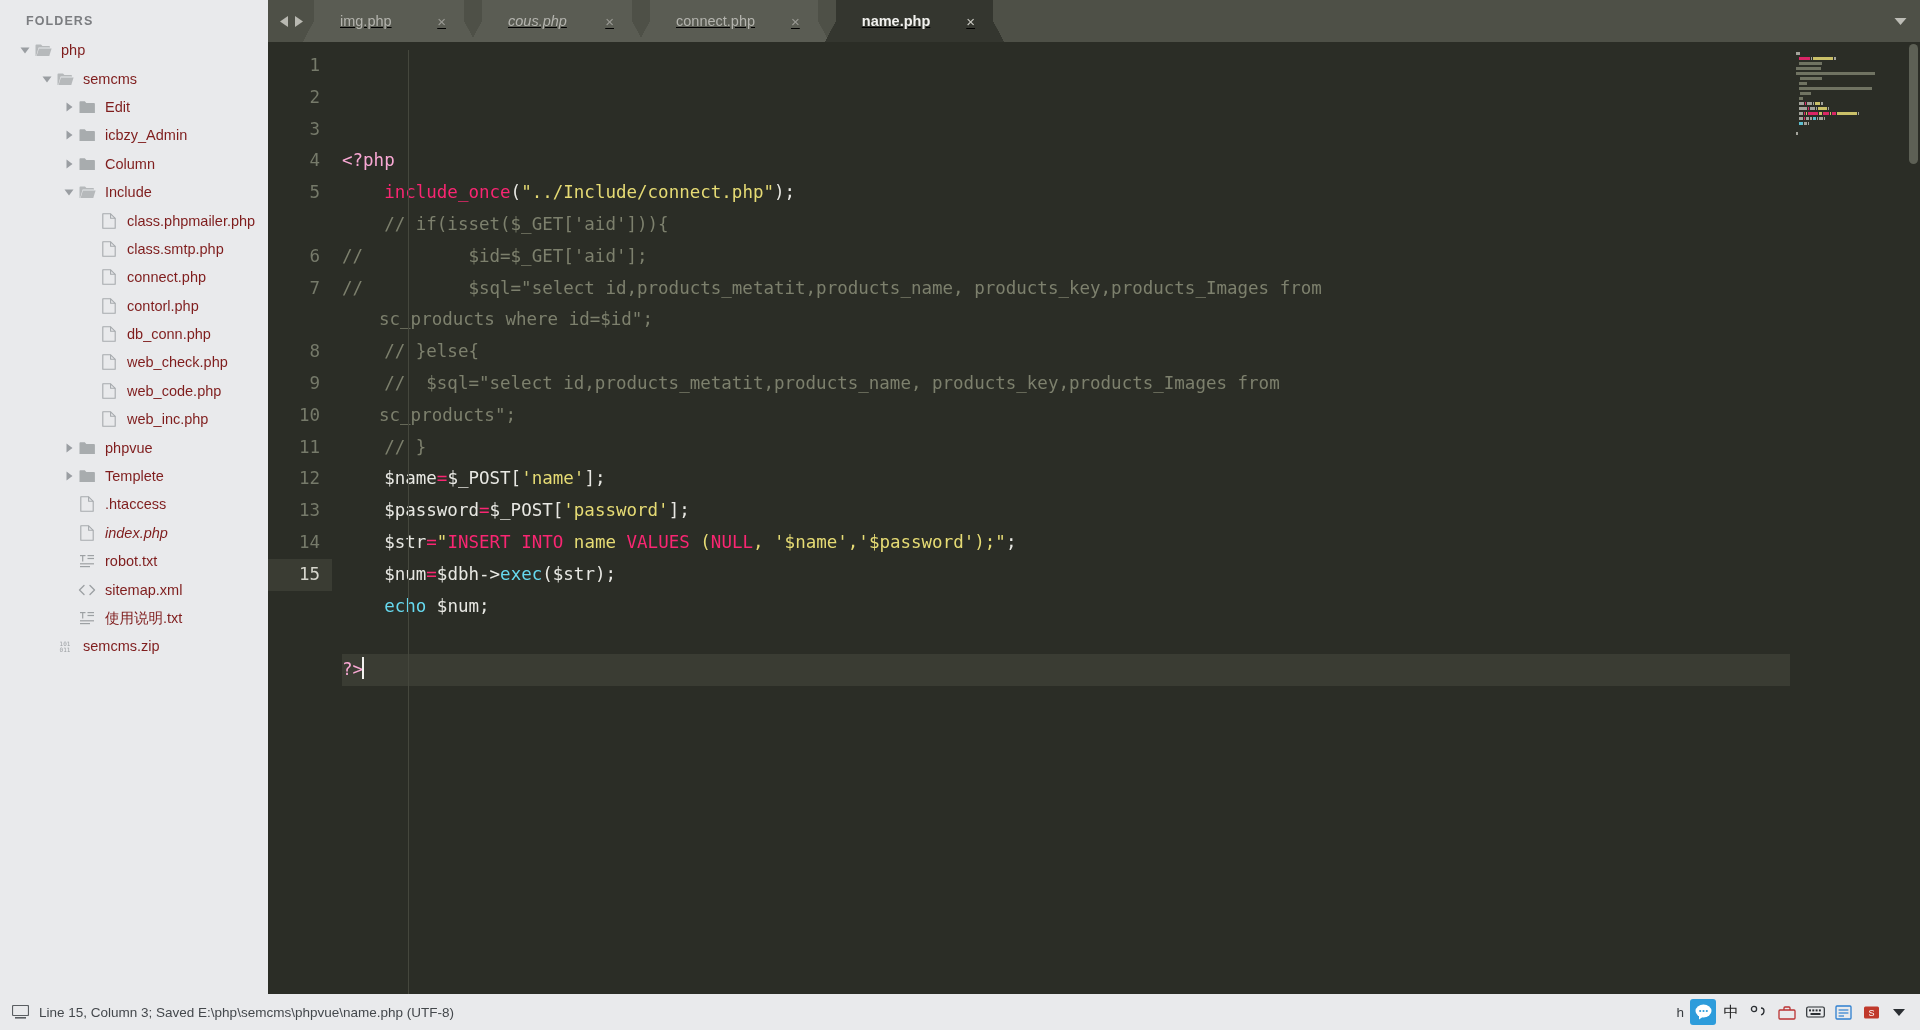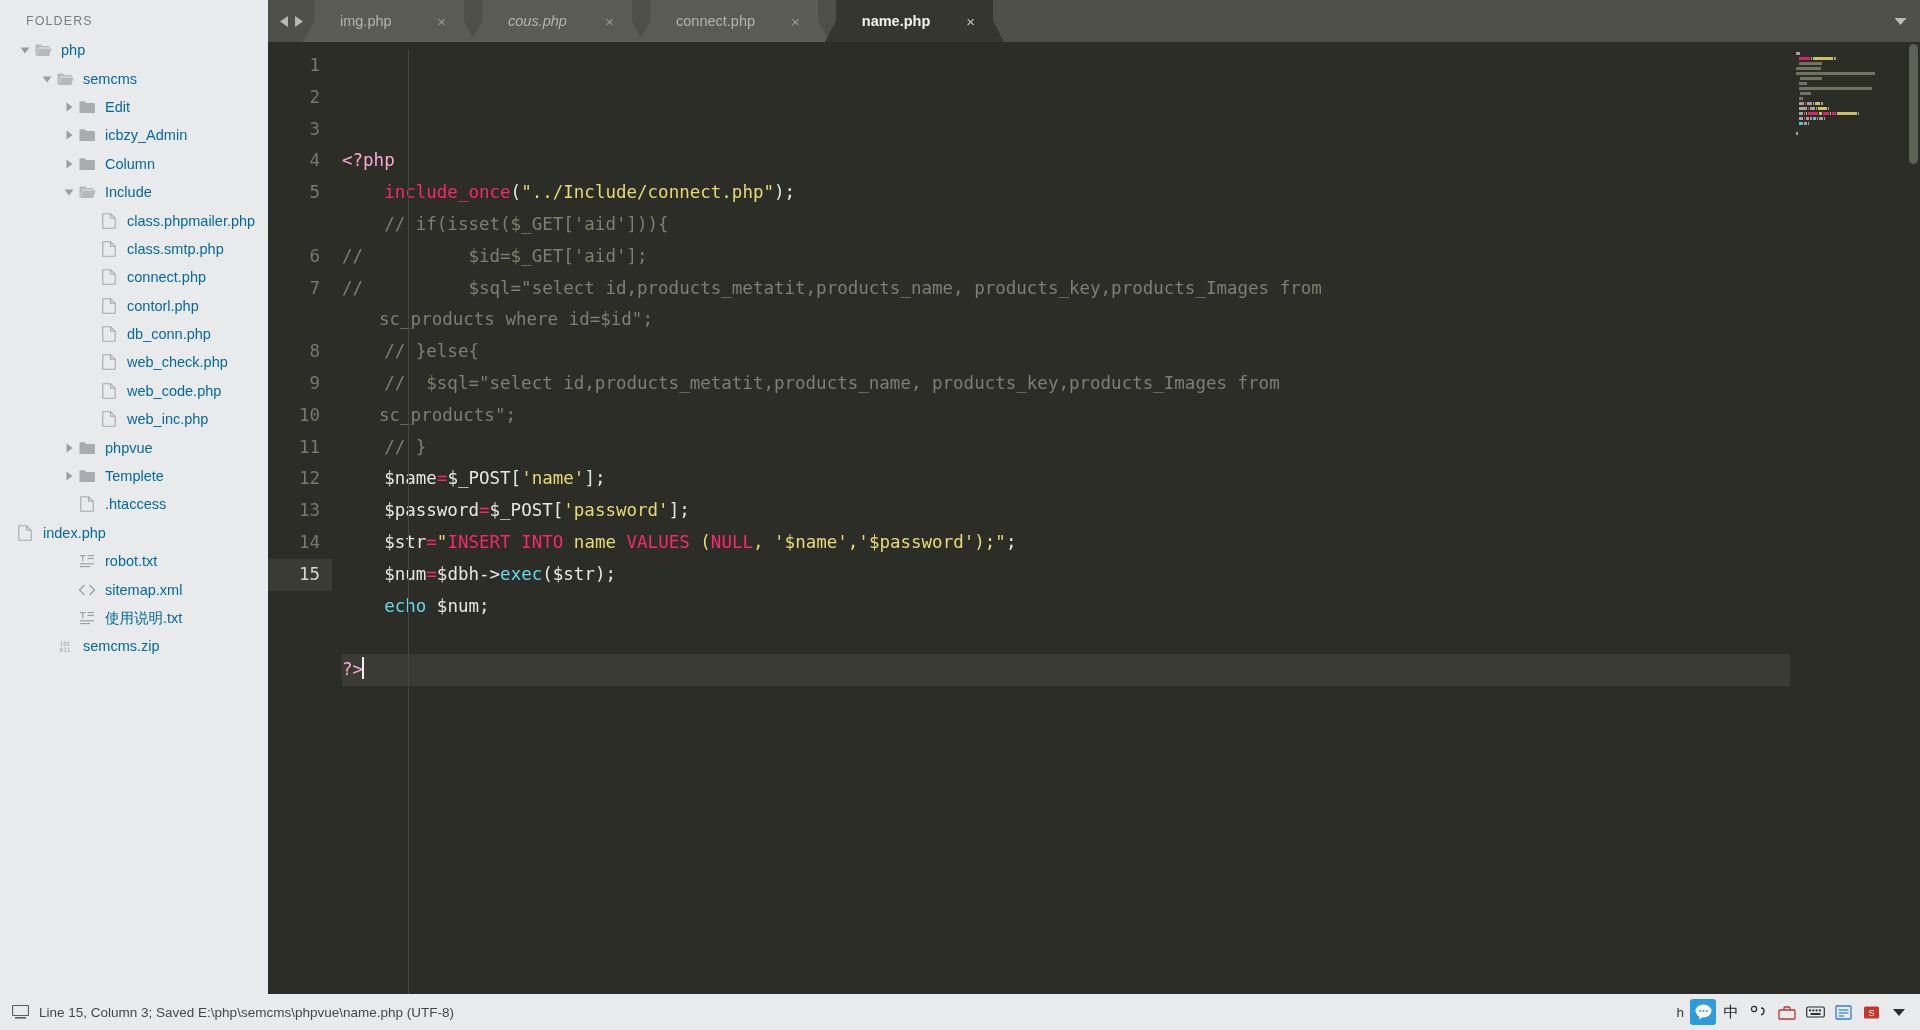--- a/index.html
+++ b/index.html
@@ -50,32 +50,32 @@
 
   
   .bodyrow { flex: 1 1 auto; display: flex; min-height: 0; }
 
   
   .sidebar {
     width: 268px; flex: 0 0 268px; background: #e9eaec;
     padding-top: 14px; overflow: hidden; position: relative;
   }
   .folders-hdr {
-    font-size: 12.5px; font-weight: normal; color: #7b7d80;
+    font-size: 12.5px; font-weight: bold; color: #7b7d80;
     letter-spacing: 1.1px; padding-left: 26px; margin-bottom: 8px;
   }
   .tree-row {
     display: flex; align-items: center; height: 28.4px;
     font-size: 14.5px; color: #4e5256; white-space: nowrap;
   }
   .tw { width: 14px; flex: 0 0 14px; display: flex; align-items: center; justify-content: center; }
   .tw svg { display: block; }
   .ico { width: 22px; flex: 0 0 22px; display: flex; align-items: center; justify-content: center; margin-right: 7px; }
   .ico svg { display: block; }
-  .tree-label { color: #0369a1; }
+  .tree-label { color: #7f1d1d; }
 
   
   .editorcol { flex: 1 1 auto; display: flex; flex-direction: column; min-width: 0; background: #2b2d26; }
 
   
   .tabbar {
     height: 42px; flex: 0 0 42px; background: #4e5047;
     display: flex; align-items: flex-end; position: relative;
   }
   .tabnav {
@@ -405,21 +405,21 @@
           <div class="tree-row" style="padding-left: 62px;">
             <span class="tw"></span>
             <span class="ico">
               <svg width="14" height="16" viewBox="0 0 14 16">
                 <path d="M0.8 0.8 H8.6 L13.2 5.3 V15.2 H0.8 Z" fill="none" stroke="#a6aaad" stroke-width="1.1" stroke-linejoin="round"></path>
                 <path d="M8.6 0.8 V5.3 H13.2" fill="none" stroke="#a6aaad" stroke-width="1.1" stroke-linejoin="round"></path>
               </svg>
             </span>
             <span class="tree-label">.htaccess</span>
           </div>
-          <div class="tree-row" style="">
+          <div class="tree-row" style="padding-left: 62px; font-style: italic;">
             <span class="tw"></span>
             <span class="ico">
               <svg width="14" height="16" viewBox="0 0 14 16">
                 <path d="M0.8 0.8 H8.6 L13.2 5.3 V15.2 H0.8 Z" fill="none" stroke="#a6aaad" stroke-width="1.1" stroke-linejoin="round"></path>
                 <path d="M8.6 0.8 V5.3 H13.2" fill="none" stroke="#a6aaad" stroke-width="1.1" stroke-linejoin="round"></path>
               </svg>
             </span>
             <span class="tree-label">index.php</span>
           </div>
           <div class="tree-row" style="padding-left: 62px;">
@@ -481,21 +481,21 @@
             <svg width="11" height="13" viewBox="0 0 11 13">
                 <polygon points="9,1 9,12 1,6.5" fill="#b9b9b2"></polygon>
               </svg>
           </span>
           <span>
             <svg width="11" height="13" viewBox="0 0 11 13">
                 <polygon points="2,1 2,12 10,6.5" fill="#b9b9b2"></polygon>
               </svg>
           </span>
         </div>
-        <div id="tabs" style="display:flex;align-items:flex-end;">
+        <div id="tabs" style="display:flex;align-items:flex-end;text-decoration:underline;">
             <div class="tab inactive" style="z-index: 5;">
               <span class="tab-label">img.php</span>
               <span class="tab-close">×</span>
             </div>
             <div class="tab inactive preview" style="z-index: 4; margin-left: 18px;">
               <span class="tab-label">cous.php</span>
               <span class="tab-close">×</span>
             </div>
             <div class="tab inactive" style="z-index: 3; margin-left: 18px;">
               <span class="tab-label">connect.php</span>

